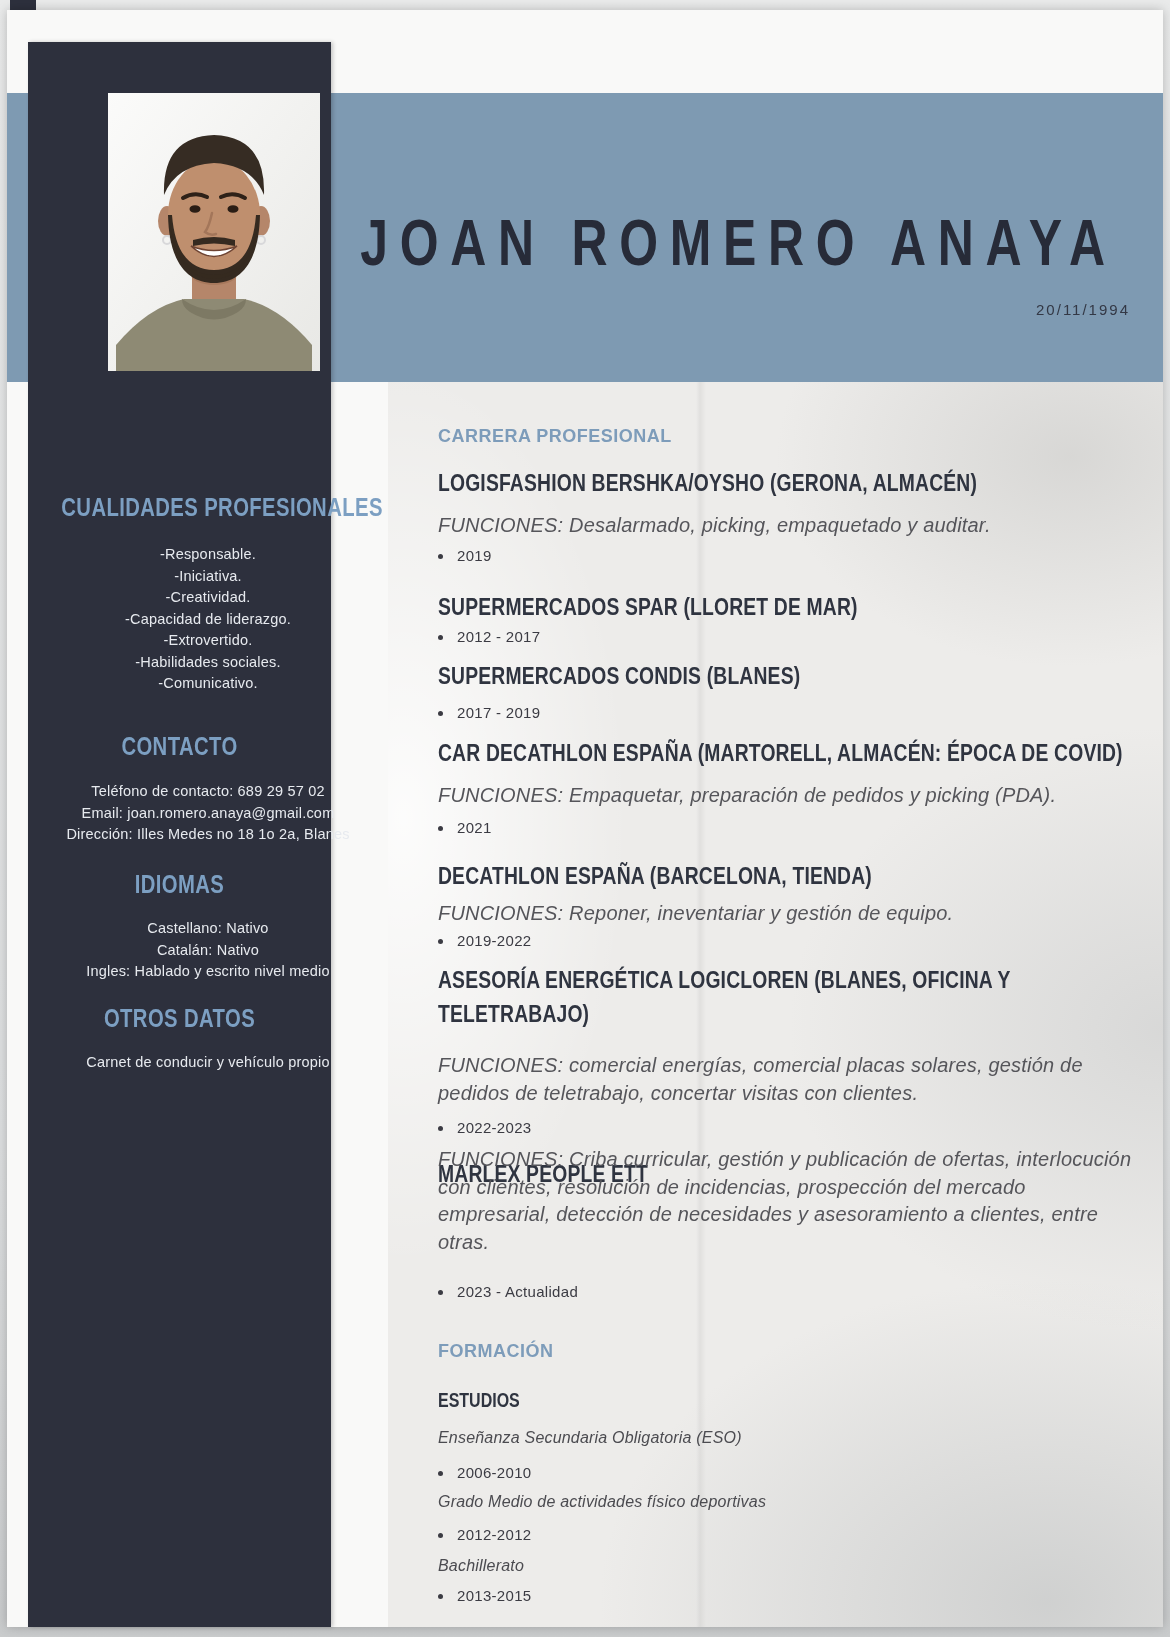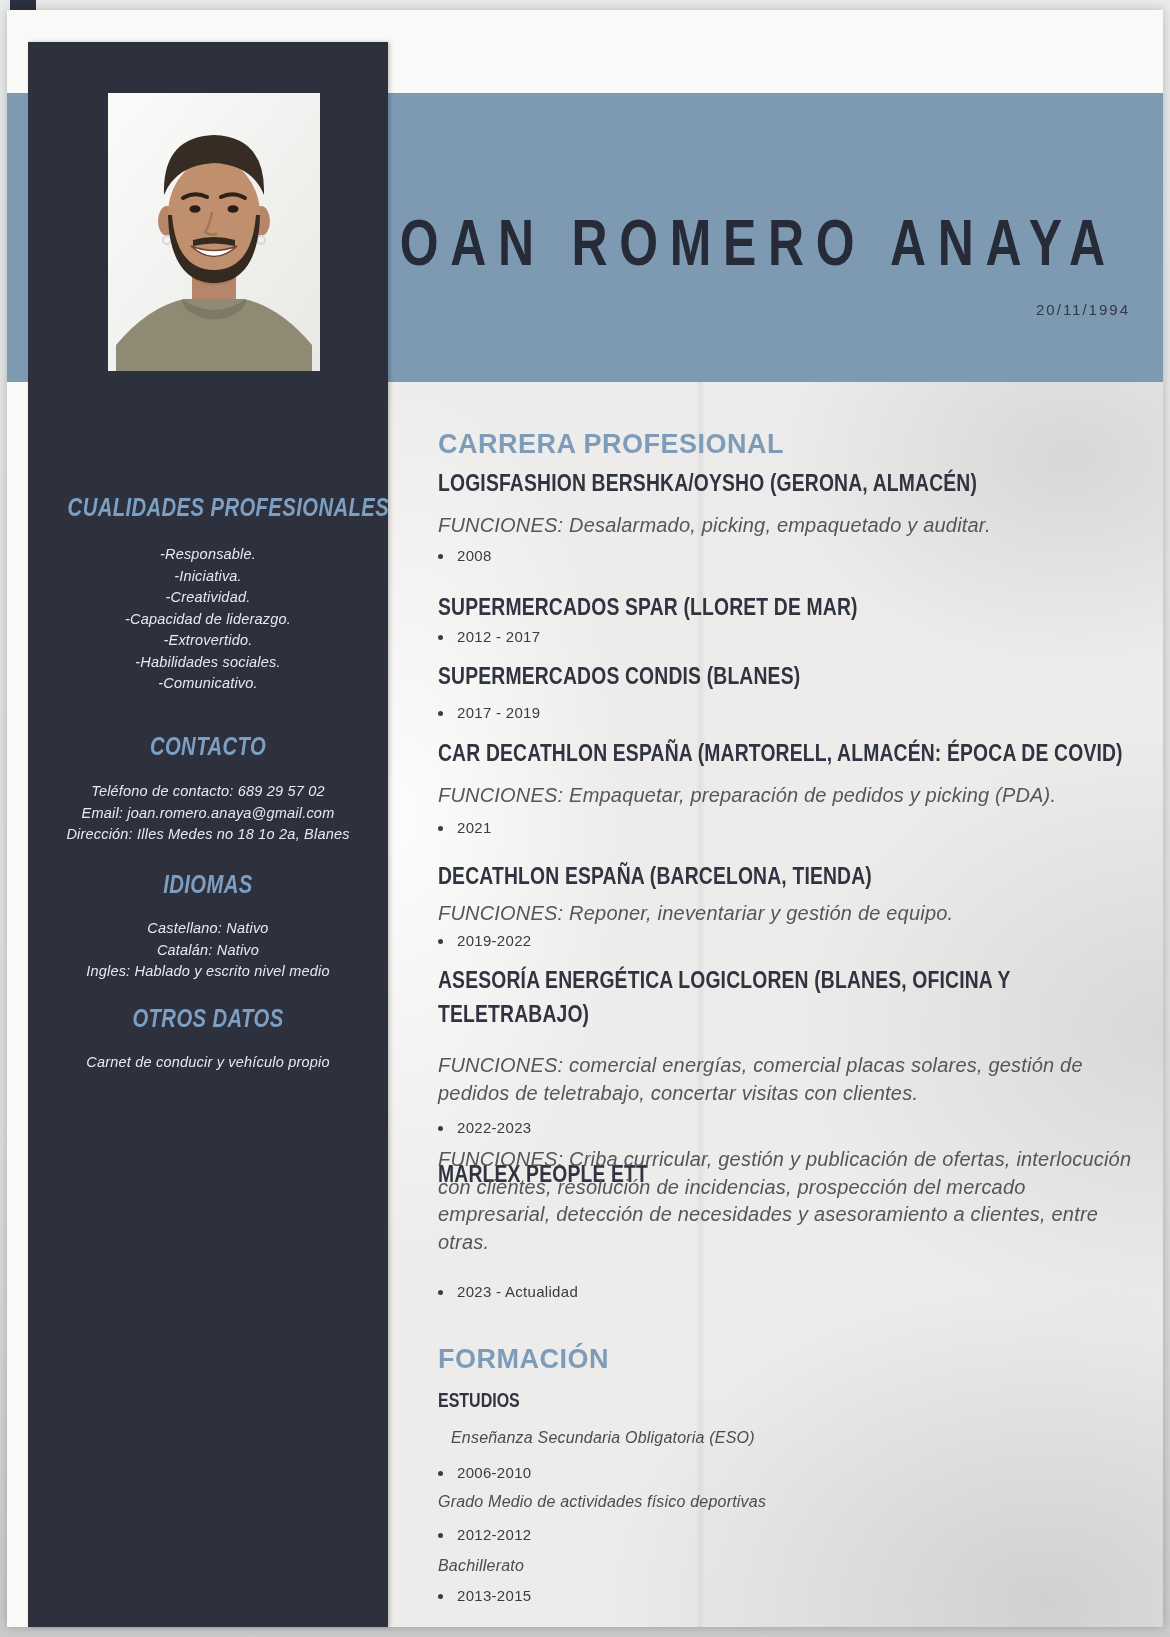--- a/index.html
+++ b/index.html
@@ -29,36 +29,36 @@
     position:absolute;top:208px;right:53px;white-space:nowrap;
     font-size:64px;font-weight:bold;letter-spacing:15px;color:#272b38;
     transform:scaleX(.78);transform-origin:100% 50%;line-height:70px;margin:0;
   }
   .header-date{
     position:absolute;top:298px;right:40px;white-space:nowrap;
     font-size:15px;letter-spacing:2px;color:#333845;line-height:24px;
   }
   
   .sidebar{
-    position:absolute;left:28px;top:42px;width:360px;height:1585px;
-    background:#2d303d;box-shadow:2px 0 4px rgba(0,0,0,.20);font-style:italic;
+    position:absolute;left:28px;top:42px;width:303px;height:1585px;
+    background:#2d303d;box-shadow:2px 0 4px rgba(0,0,0,.20);
   }
   .photo{position:absolute;left:80px;top:51px;width:212px;height:278px;overflow:hidden;}
   .photo svg{display:block;}
   .s-head{
     position:absolute;left:0;width:100%;text-align:center;margin:0;
     font-size:26px;font-weight:bold;color:#7c9fc2;letter-spacing:.5px;line-height:30px;
     transform:scaleX(.78);transform-origin:50% 50%;white-space:nowrap;
   }
   .s-list{position:absolute;left:10px;width:340px;text-align:center;color:#e7eaef;
     font-size:14.5px;line-height:21.5px;letter-spacing:.2px;}
   .s-list div{min-height:21.5px;}
   
   .m{position:absolute;left:438px;margin:0;}
-  .blue-h{font-size:27px;font-weight:bold;color:#7d9cba;letter-spacing:.5px;line-height:28px;white-space:nowrap;margin-top:8px;}
+  .blue-h{font-size:18px;font-weight:bold;color:#7d9cba;letter-spacing:.5px;line-height:28px;white-space:nowrap;}
   .job-title{
     width:830px;font-size:23px;font-weight:bold;color:#2f3440;line-height:34px;
     transform:scaleX(.84);transform-origin:0 50%;letter-spacing:.2px;
   }
   .func{width:695px;font-style:italic;font-size:20px;color:#55555a;line-height:27.5px;letter-spacing:.2px;}
   .bullet-row{display:flex;align-items:center;font-size:15px;color:#3b3b43;line-height:18px;letter-spacing:.3px;}
   .bullet-row::before{content:"";display:inline-block;width:5px;height:5px;border-radius:50%;background:#3b3b43;margin-right:14px;flex:none;}
   .estudios-h{font-size:20px;font-weight:bold;color:#2f3440;line-height:24px;transform:scaleX(.8);transform-origin:0 50%;white-space:nowrap;}
   .edu-name{font-style:italic;font-size:16px;color:#4b4b50;line-height:20px;letter-spacing:.2px;white-space:nowrap;}
 </style>
@@ -149,21 +149,21 @@
     <div class="s-list" style="top: 1010px; position: absolute;">
       <div>Carnet de conducir y vehículo propio</div>
     </div>
   </aside>
 
   <h2 class="m blue-h" style="top: 422px; position: absolute;">CARRERA PROFESIONAL</h2>
 
   <h3 class="m job-title" style="top: 466px; position: absolute;">LOGISFASHION BERSHKA/OYSHO (GERONA, ALMACÉN)</h3>
   <p class="m func" style="top: 512px; position: absolute;">FUNCIONES: Desalarmado, picking, empaquetado y auditar.</p>
   <div class="m bullet-row" style="top: 547px; position: absolute;">
-      <span>2008</span>
+      <span>2019</span>
     </div>
 
   <h3 class="m job-title" style="top: 590px; position: absolute;">SUPERMERCADOS SPAR (LLORET DE MAR)</h3>
   <div class="m bullet-row" style="top: 628px; position: absolute;">
       <span>2012 - 2017</span>
     </div>
 
   <h3 class="m job-title" style="top: 659px; position: absolute;">SUPERMERCADOS CONDIS (BLANES)</h3>
   <div class="m bullet-row" style="top: 704px; position: absolute;">
       <span>2017 - 2019</span>
@@ -189,21 +189,21 @@
 
   <h3 class="m job-title" style="top: 1157px; position: absolute;">MARLEX PEOPLE ETT</h3>
   <p class="m func" style="top: 1138px; position: absolute; margin-top: 8px;">FUNCIONES: Criba curricular, gestión y publicación de ofertas, interlocución con clientes, resolución de incidencias, prospección del mercado empresarial, detección de necesidades y asesoramiento a clientes, entre otras.</p>
   <div class="m bullet-row" style="top: 1283px; position: absolute;">
       <span>2023 - Actualidad</span>
     </div>
 
   <h2 class="m blue-h" style="top: 1337px; position: absolute;">FORMACIÓN</h2>
   <h3 class="m estudios-h" style="top: 1388px; position: absolute;">ESTUDIOS</h3>
 
-  <p class="m edu-name" style="top: 1428px; position: absolute; margin-left: 13px;">Enseñanza Secundaria Obligatoria (ESO)</p>
+  <p class="m edu-name" style="top: 1428px; position: absolute;">Enseñanza Secundaria Obligatoria (ESO)</p>
   <div class="m bullet-row" style="top: 1464px; position: absolute;">
       <span>2006-2010</span>
     </div>
 
   <p class="m edu-name" style="top: 1492px; position: absolute;">Grado Medio de actividades físico deportivas</p>
   <div class="m bullet-row" style="top: 1526px; position: absolute;">
       <span>2012-2012</span>
     </div>
 
   <p class="m edu-name" style="top: 1556px; position: absolute;">Bachillerato</p>

